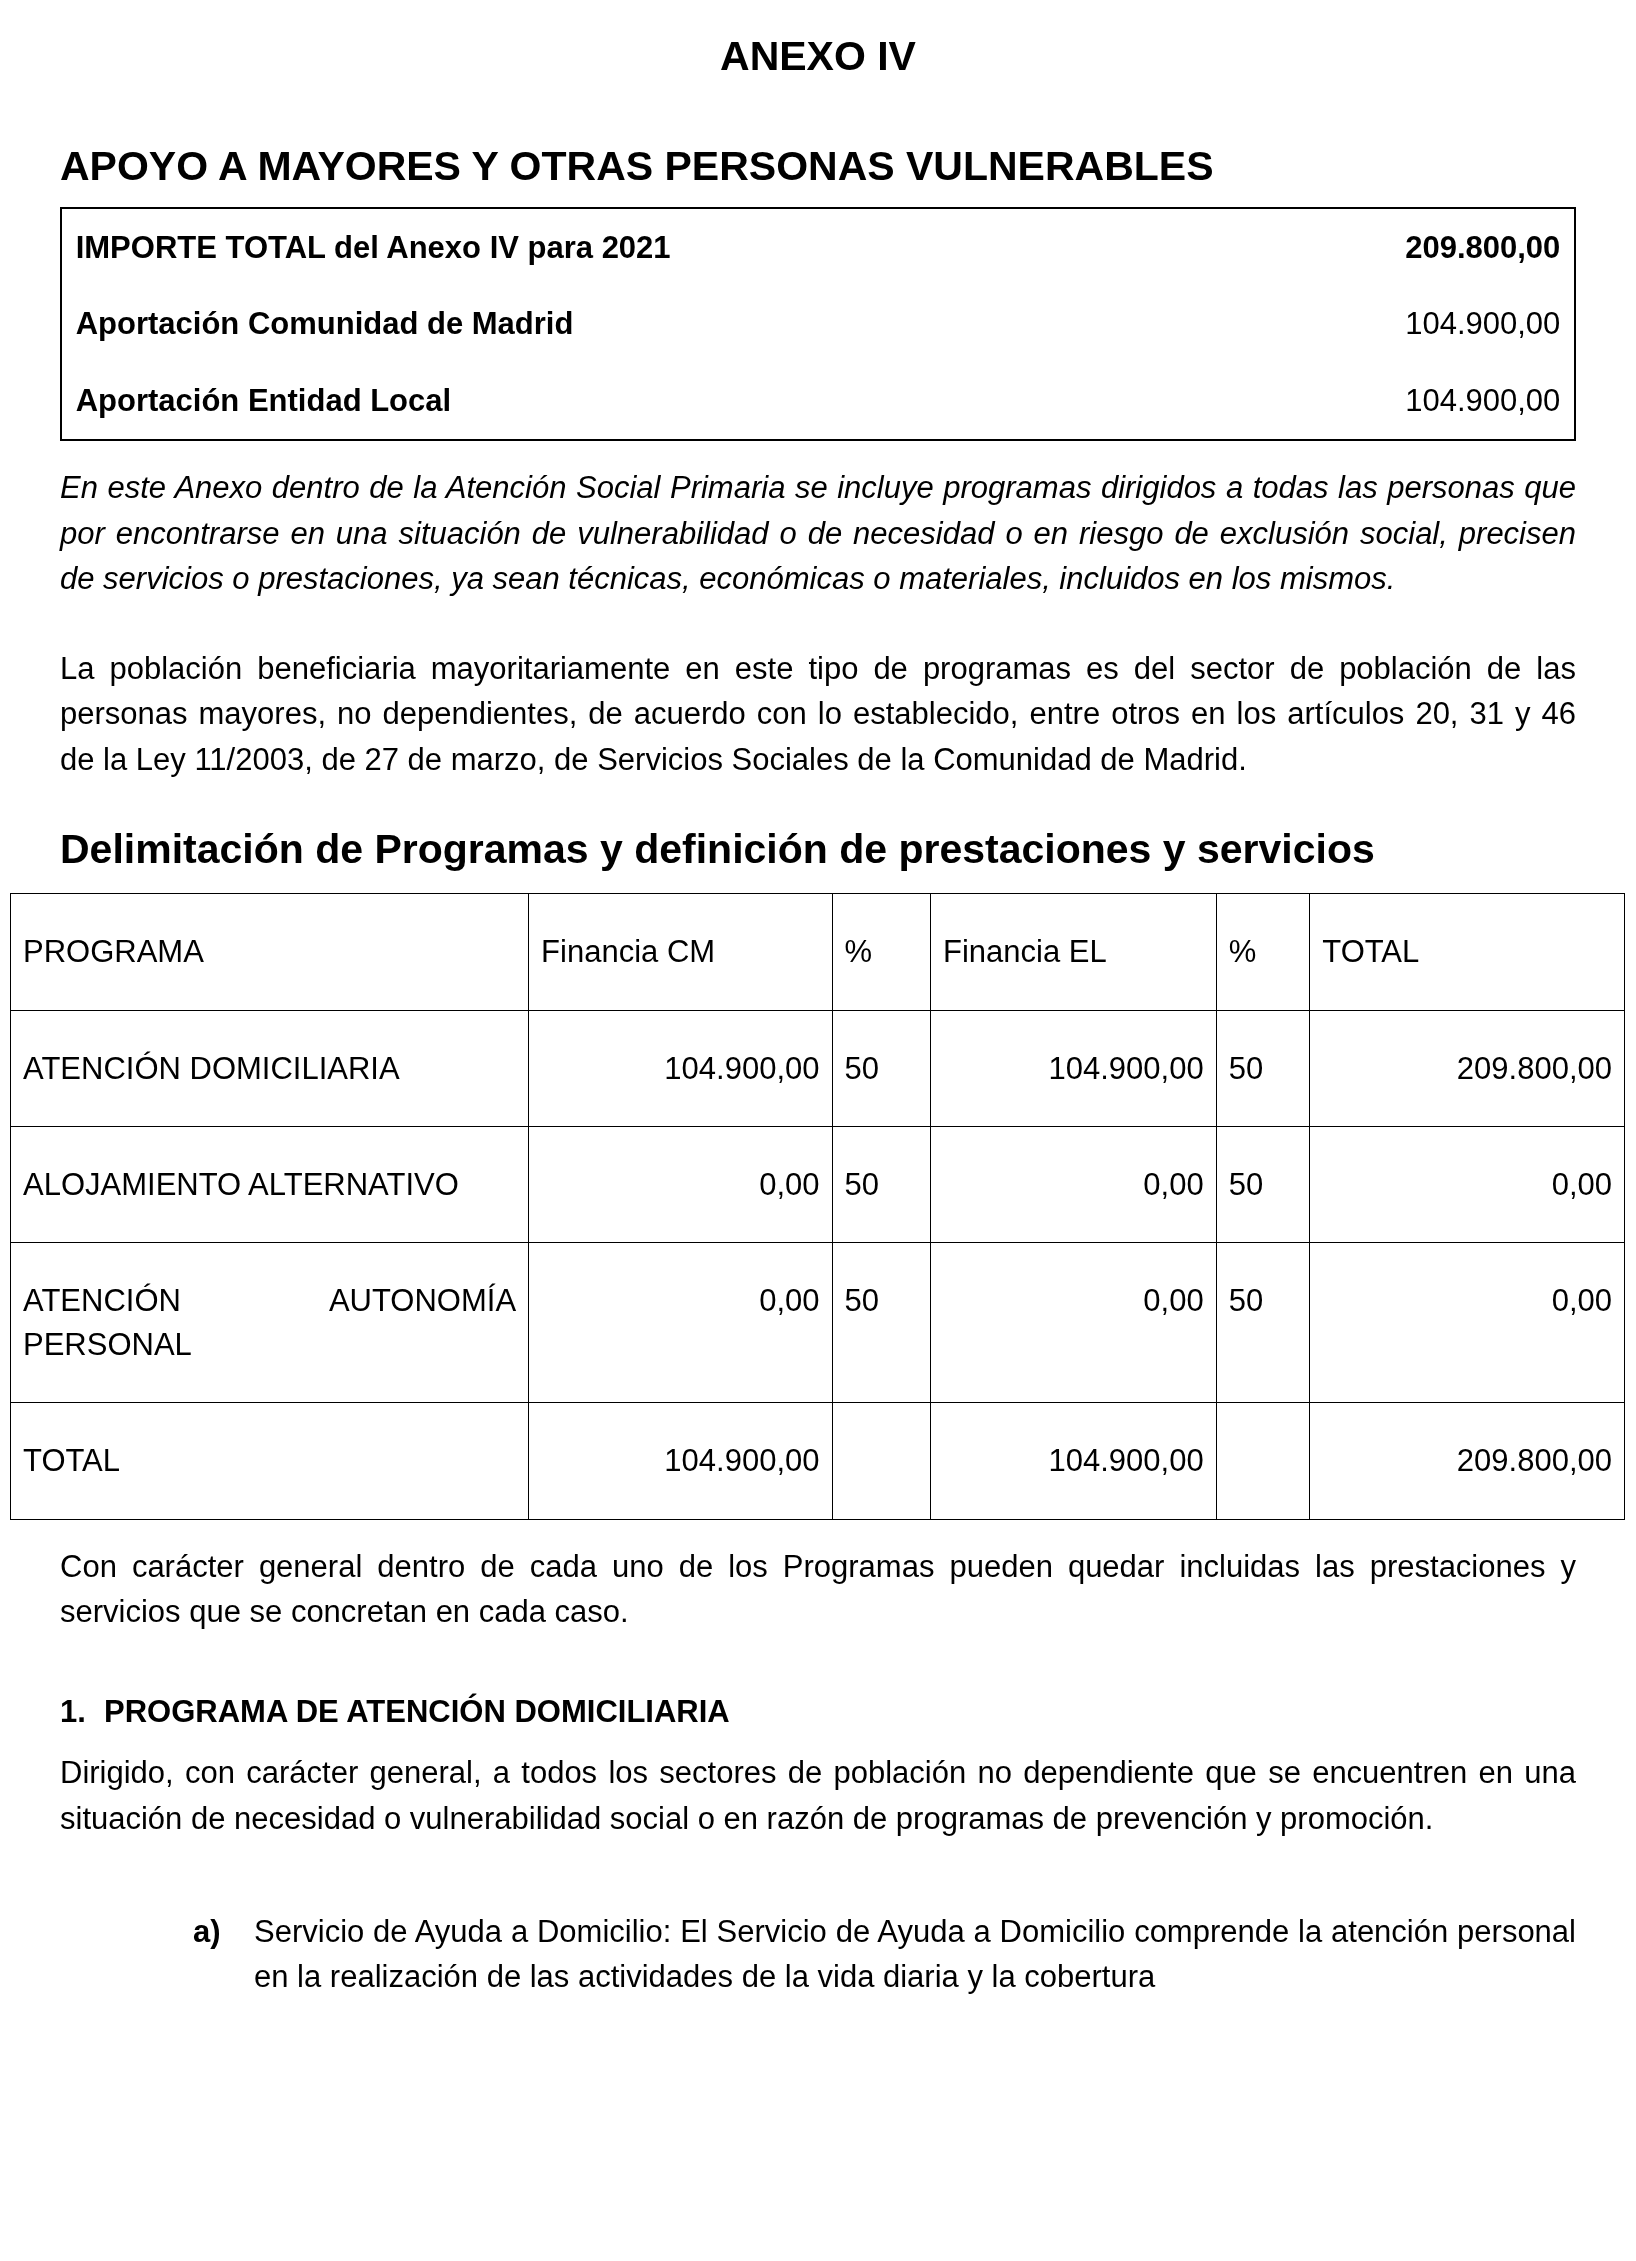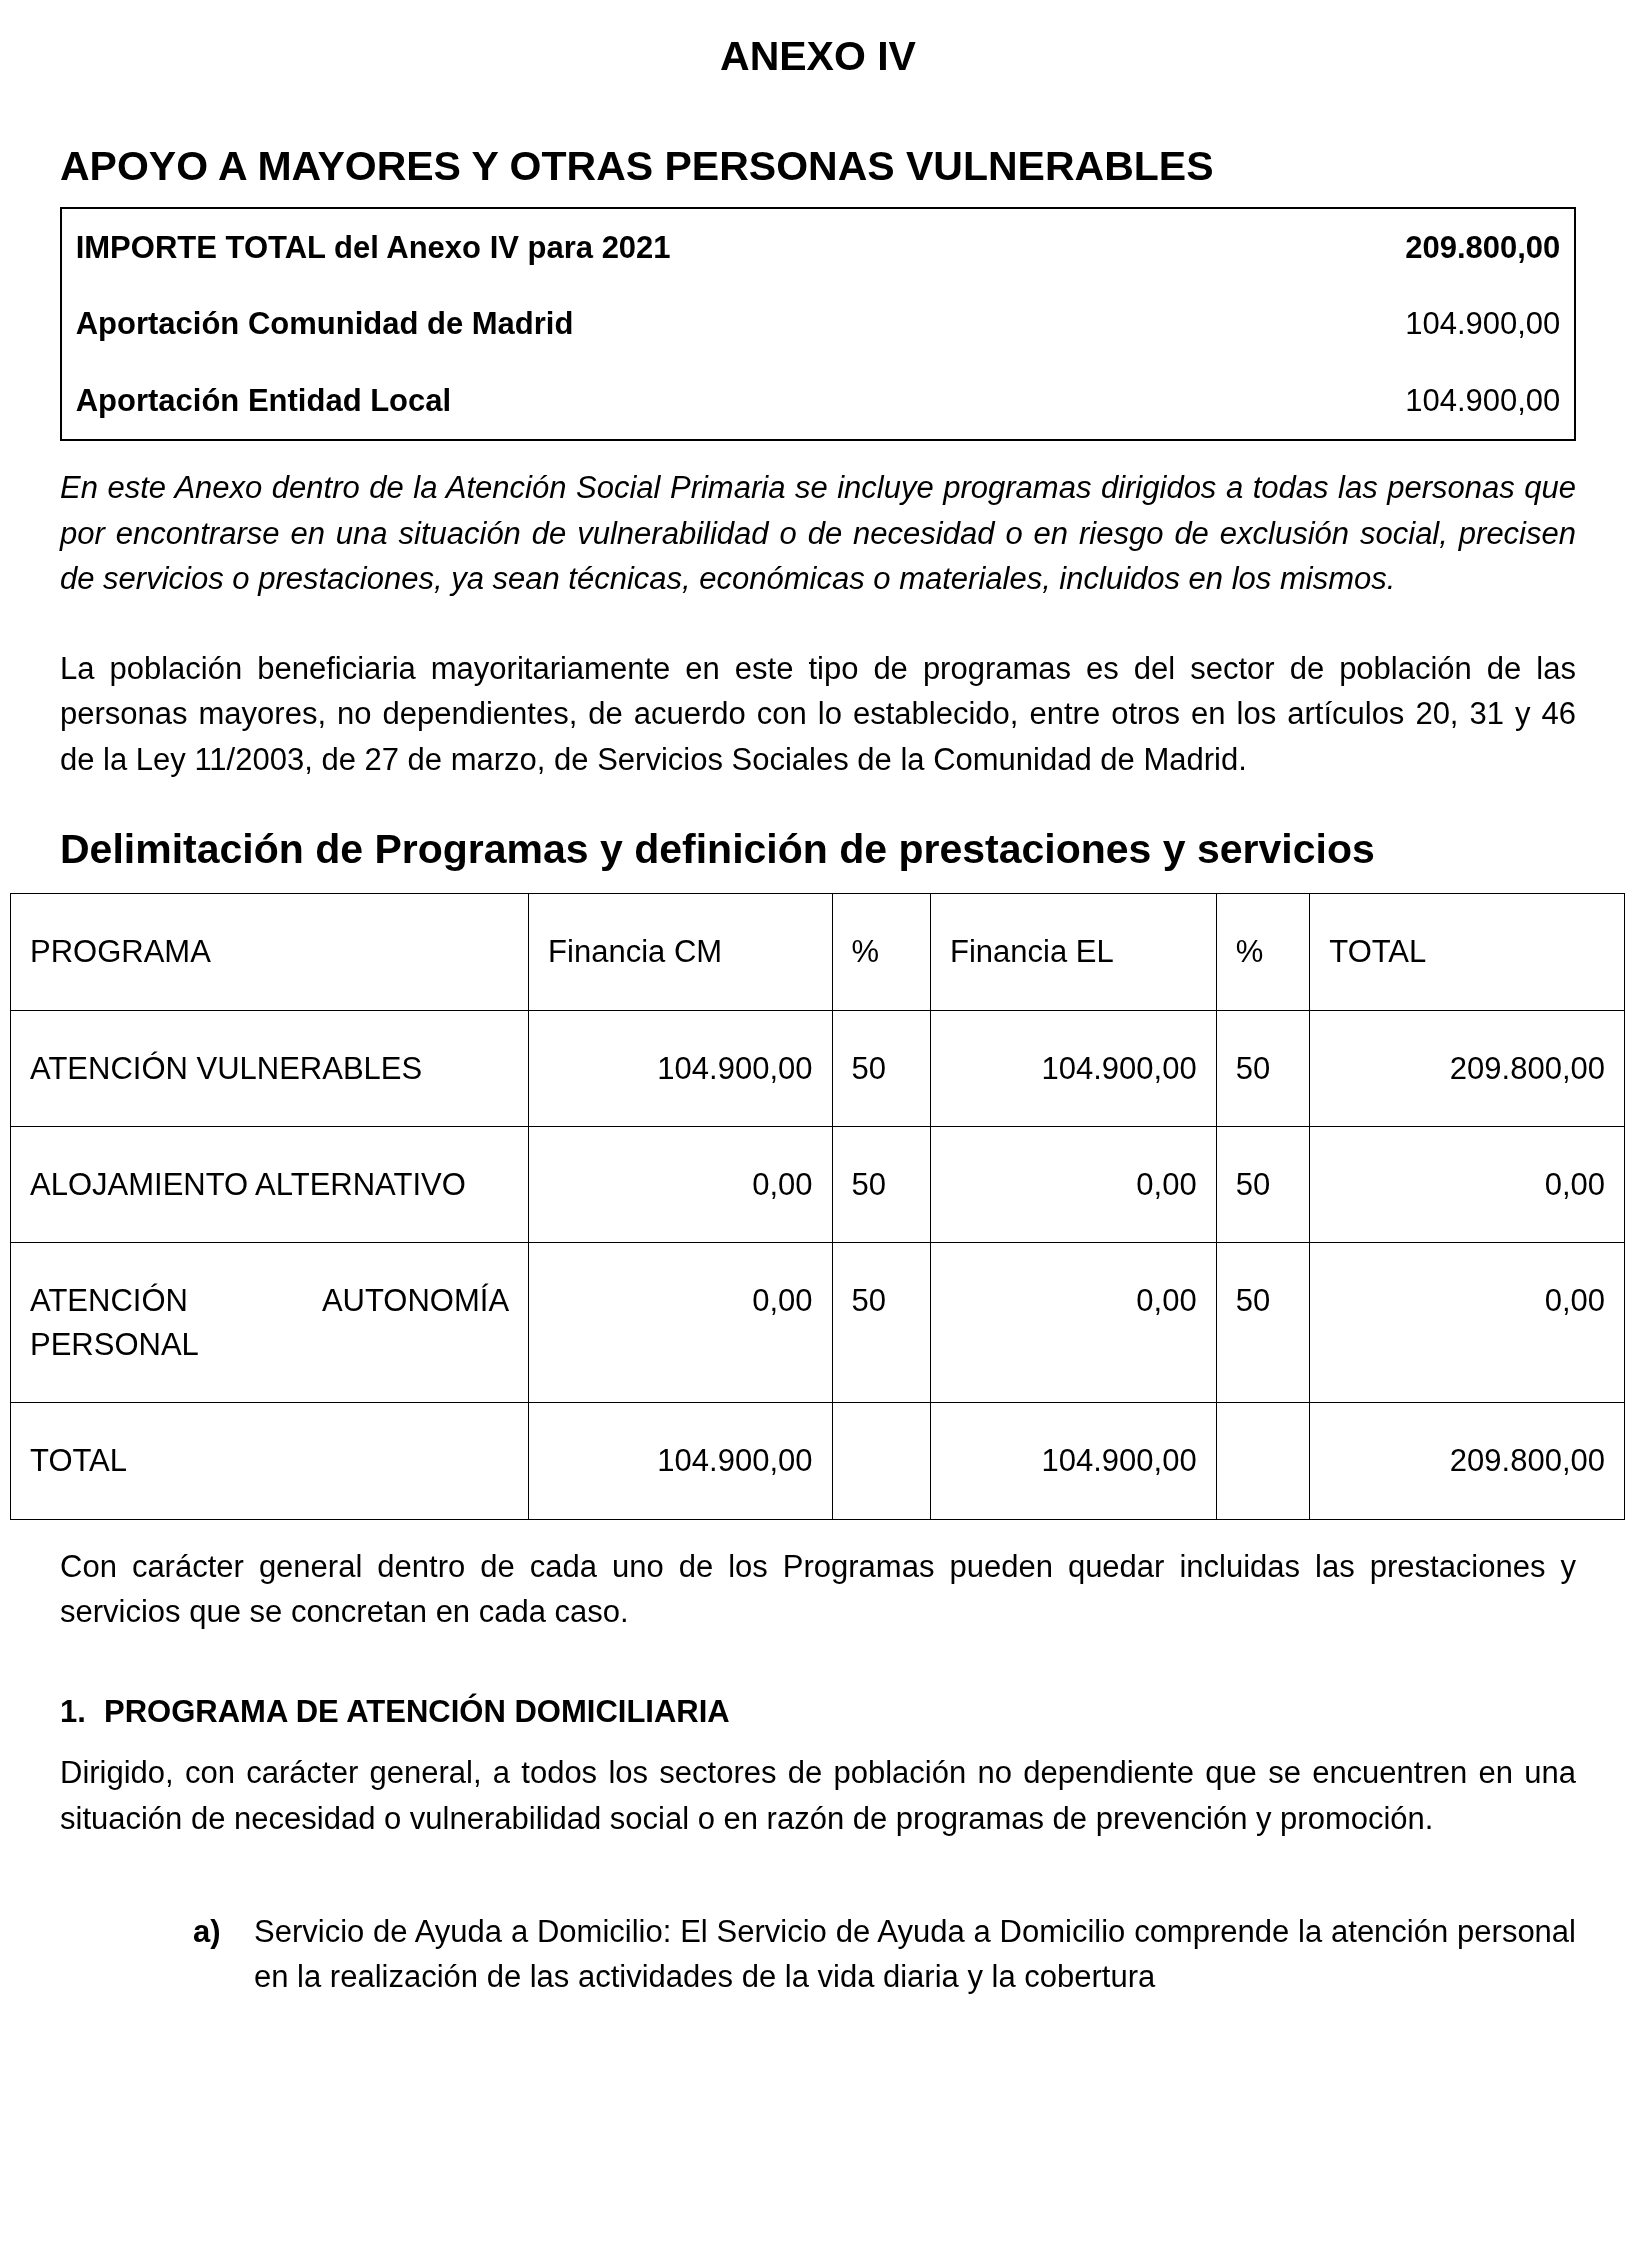--- a/index.html
+++ b/index.html
@@ -59,21 +59,21 @@
   table.programs {
     border-collapse: collapse;
     table-layout: fixed;
     width: calc(100% + 99px);
     margin: 20.5px -50px 0;
     font-size: 31px;
   }
   .programs th, .programs td {
     border: 1.7px solid #000000;
     vertical-align: top;
-    padding: 36px 19px;
+    padding: 36px 12px;
     text-align: left;
     font-weight: normal;
     line-height: 1.4;
     overflow: hidden;
   }
   .programs .c-num { text-align: right; }
   .programs td.c-prog { text-align: justify; }
 
   .after-table { margin-top: 24px; }
 
@@ -142,21 +142,21 @@
         <th>PROGRAMA</th>
         <th>Financia CM</th>
         <th>%</th>
         <th>Financia EL</th>
         <th>%</th>
         <th>TOTAL</th>
       </tr>
     </thead>
     <tbody>
       <tr>
-        <td class="c-prog">ATENCIÓN VULNERABLES</td>
+        <td class="c-prog">ATENCIÓN DOMICILIARIA</td>
         <td class="c-num">104.900,00</td>
         <td>50</td>
         <td class="c-num">104.900,00</td>
         <td>50</td>
         <td class="c-num">209.800,00</td>
       </tr>
       <tr>
         <td class="c-prog">ALOJAMIENTO ALTERNATIVO</td>
         <td class="c-num">0,00</td>
         <td>50</td>

